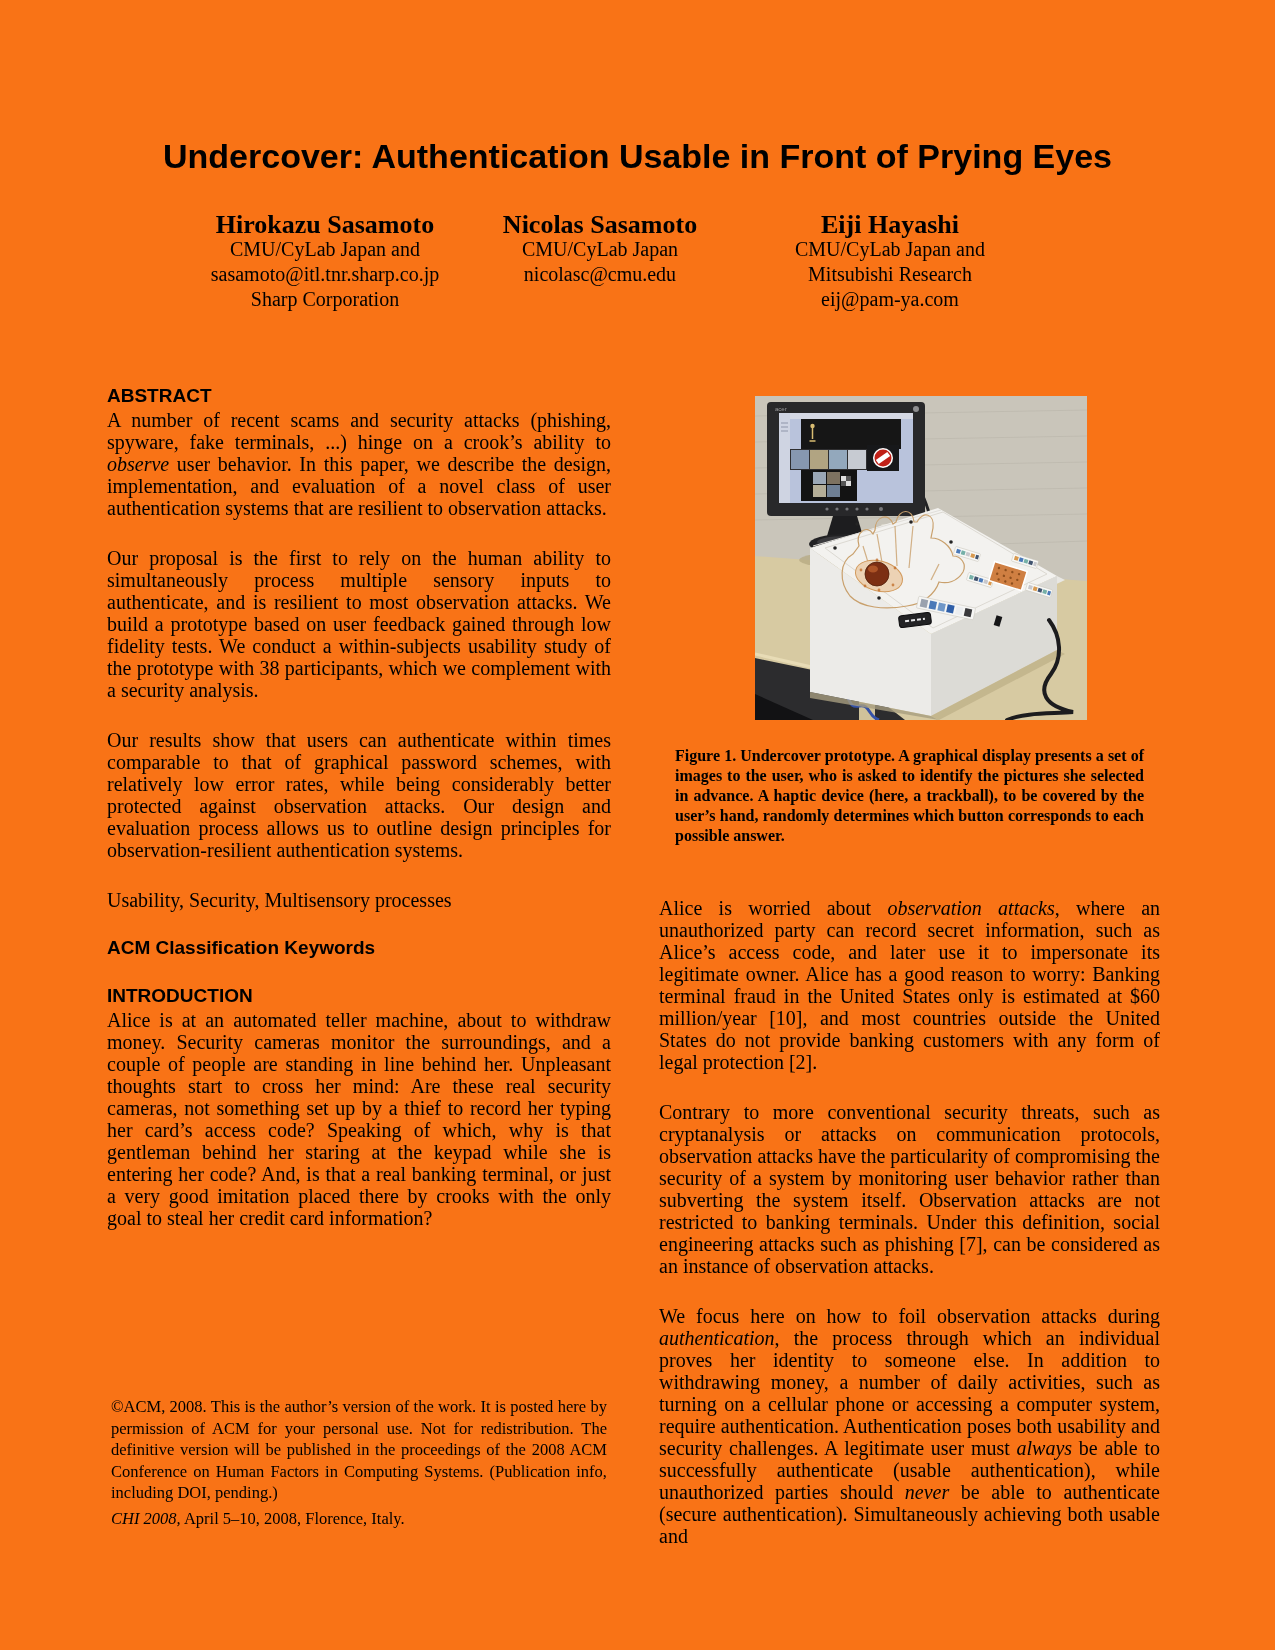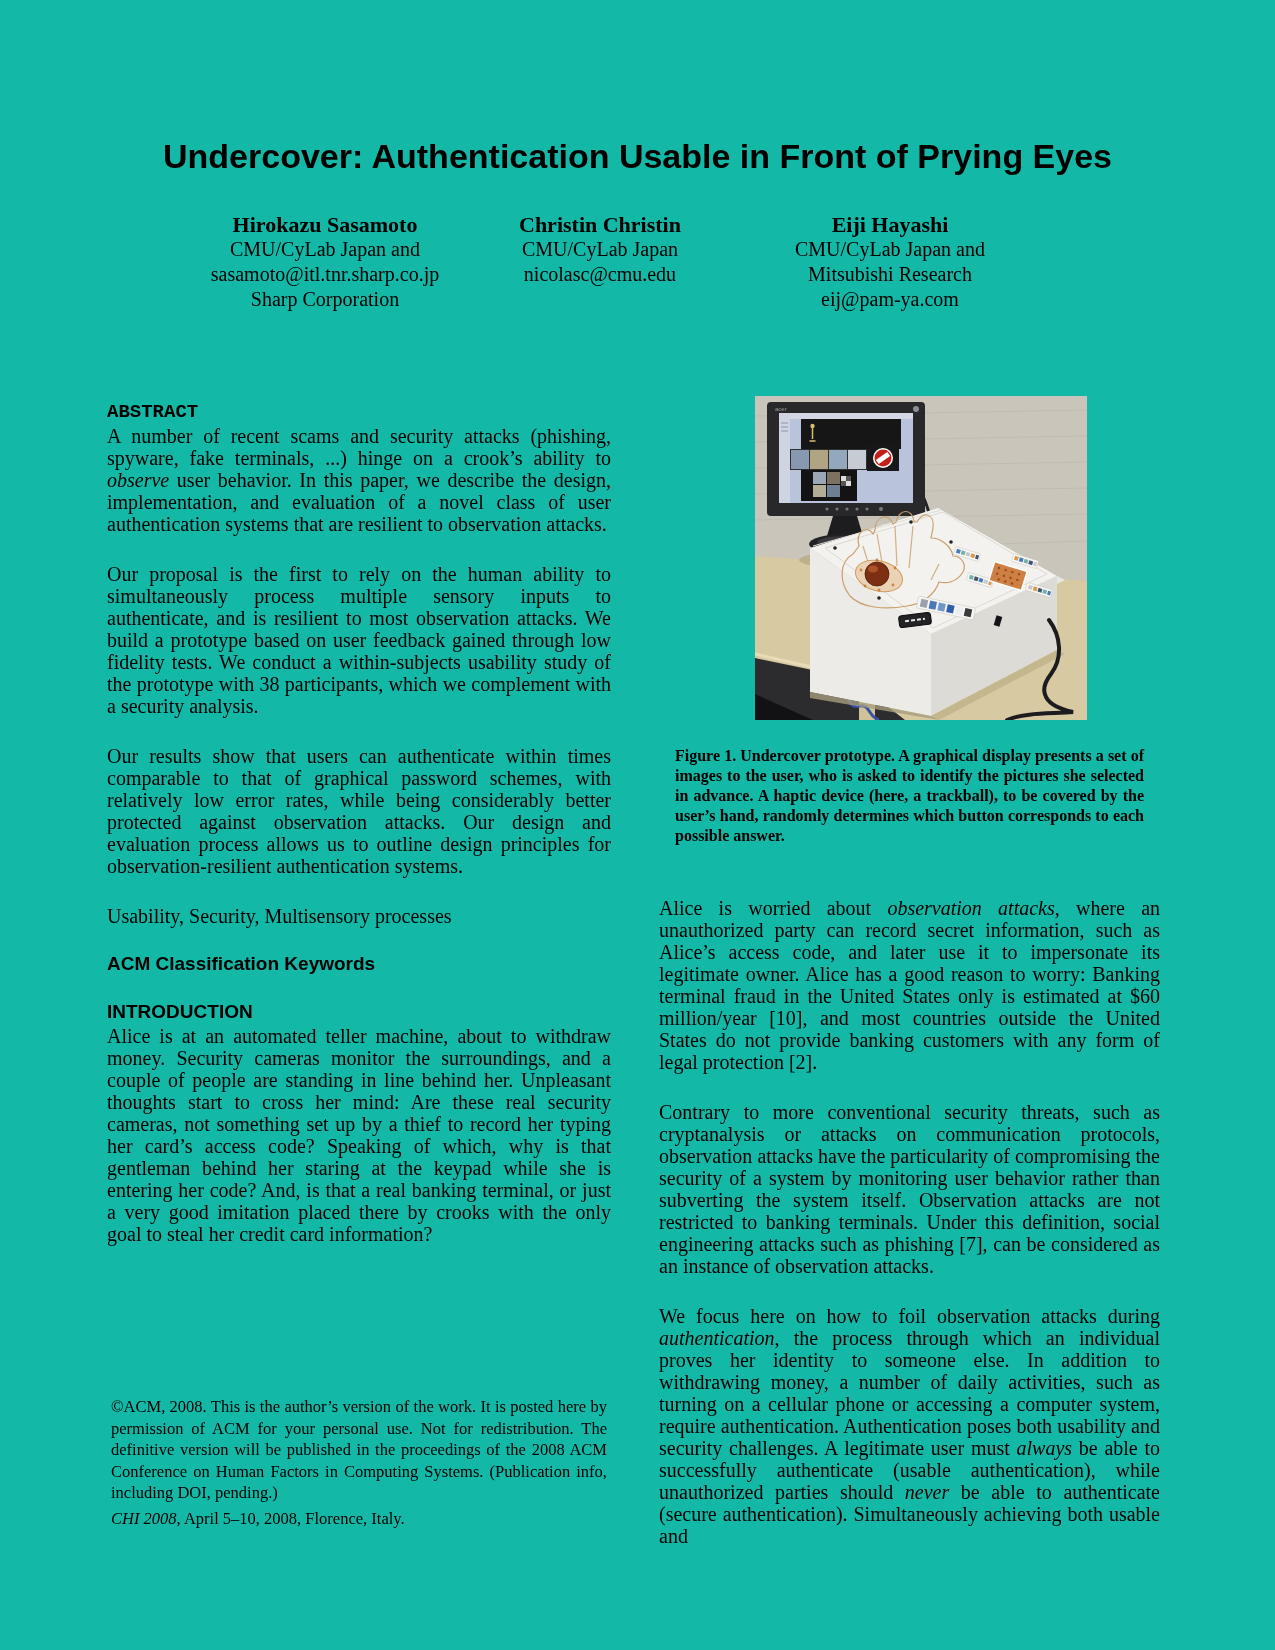--- a/index.html
+++ b/index.html
@@ -1,32 +1,32 @@
 <!DOCTYPE html>
 <html><head>
 <meta charset="utf-8">
 <style>
   html,body{margin:0;padding:0;background:#fff;}
-  .page{position:relative;width:1275px;height:1650px;background:#14b8a6;overflow:hidden;
+  .page{position:relative;width:1275px;height:1650px;background:#f97316;overflow:hidden;
         font-family:"Liberation Serif",serif;color:#000;}
   .title{position:absolute;top:136px;left:0;width:100%;margin:0;text-align:center;
          font-family:"Liberation Sans",sans-serif;font-weight:bold;font-size:34px;line-height:40px;}
   .authors{position:absolute;top:212px;left:0;width:100%;height:110px;}
   .author{position:absolute;text-align:center;}
   .author-1{left:140px;width:370px;}
   .author-2{left:470px;width:260px;}
   .author-3{left:735px;width:310px;}
-  .a-name{font-weight:bold;font-size:22px;line-height:25px;}
+  .a-name{font-weight:bold;font-size:26px;line-height:25px;}
   .a-line{font-size:20px;line-height:25px;}
   .col{position:absolute;font-size:20px;line-height:22px;text-align:justify;}
   .col-left{left:107px;top:385px;width:504px;}
   .col-right{left:659px;top:380px;width:501px;}
   .shead{font-family:"Liberation Sans",sans-serif;font-weight:bold;font-size:19px;line-height:22px;
          margin:26px 0 0 0;text-align:left;}
-  .shead.first{margin-top:16px;font-family:Liberation Mono, monospace;}
+  .shead.first{margin-top:0;}
   p.para{margin:28px 0 0 0;}
   .shead + p.para{margin-top:2px;}
   .it{font-style:italic;}
   figure.fig{margin:16px;}
   .photo{display:block;width:332px;height:324px;margin-left:80px;}
   .figcaption{margin-top:26px;font-weight:bold;font-size:16px;line-height:20px;text-align:justify;}
   .col-right p.para.first-body{margin-top:51px;}
   .footnote{position:absolute;left:107px;top:1392px;width:504px;font-size:16.5px;line-height:21.5px;
             text-align:justify;}
   .footnote p{margin:4px;}
@@ -39,21 +39,21 @@
   <h1 class="title">Undercover: Authentication Usable in Front of Prying Eyes</h1>
 
   <div class="authors">
     <div class="author author-1">
       <div class="a-name">Hirokazu Sasamoto</div>
       <div class="a-line">CMU/CyLab Japan and</div>
       <div class="a-line">sasamoto@itl.tnr.sharp.co.jp</div>
       <div class="a-line">Sharp Corporation</div>
     </div>
     <div class="author author-2">
-      <div class="a-name">Christin Christin</div>
+      <div class="a-name">Nicolas Sasamoto</div>
       <div class="a-line">CMU/CyLab Japan</div>
       <div class="a-line">nicolasc@cmu.edu</div>
     </div>
     <div class="author author-3">
       <div class="a-name">Eiji Hayashi</div>
       <div class="a-line">CMU/CyLab Japan and</div>
       <div class="a-line">Mitsubishi Research</div>
       <div class="a-line">eij@pam-ya.com</div>
     </div>
   </div>

